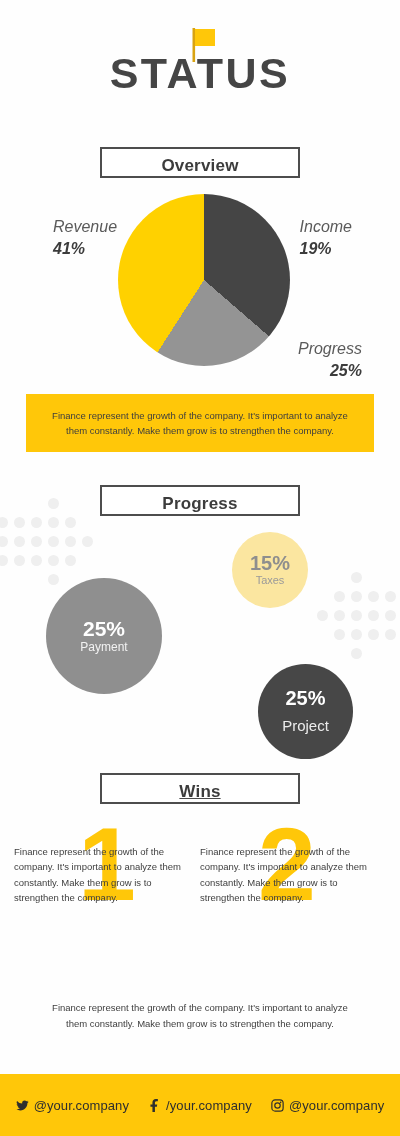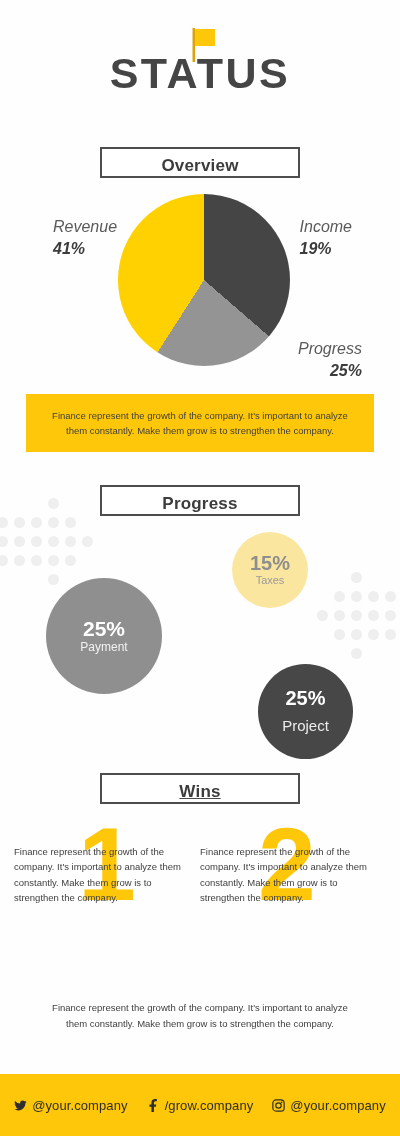--- a/index.html
+++ b/index.html
@@ -427,21 +427,21 @@
       <svg width="13" height="13" viewBox="0 0 24 24">
         <path fill="#2e2e2e" d="M23 4.9c-.8.4-1.7.6-2.6.8 1-.6 1.7-1.5 2-2.6-.9.5-1.9.9-3 1.2a4.6 4.6 0 0 0-7.9 4.2A13.1 13.1 0 0 1 2 3.6a4.6 4.6 0 0 0 1.4 6.2c-.8 0-1.5-.2-2.1-.6 0 2.2 1.6 4.1 3.7 4.5-.7.2-1.4.2-2 .1a4.6 4.6 0 0 0 4.3 3.2A9.3 9.3 0 0 1 .8 19a13 13 0 0 0 7.1 2.1c8.5 0 13.2-7.1 13.2-13.2v-.6c.9-.7 1.7-1.5 2.3-2.4z"></path>
       </svg>
       <span class="handle">@your.company</span>
     </div>
 
     <div class="social">
       <svg width="13" height="13" viewBox="0 0 24 24">
         <path fill="#2e2e2e" d="M15.6 4.2h2.6V.2C17.7.1 16.2 0 14.4 0c-3.7 0-6.2 2.3-6.2 6.5V10H4.5v4.5h3.7V24h4.6v-9.5h3.6l.6-4.5h-4.2V6.9c0-1.3.4-2.7 2.8-2.7z"></path>
       </svg>
-      <span class="handle">/grow.company</span>
+      <span class="handle">/your.company</span>
     </div>
 
     <div class="social">
       <svg width="13" height="13" viewBox="0 0 24 24">
         <rect x="1.6" y="1.6" width="20.8" height="20.8" rx="6" ry="6" fill="none" stroke="#2e2e2e" stroke-width="2.2"></rect>
         <circle cx="12" cy="12" r="5" fill="none" stroke="#2e2e2e" stroke-width="2.2"></circle>
         <circle cx="17.8" cy="6.2" r="1.5" fill="#2e2e2e"></circle>
       </svg>
       <span class="handle">@your.company</span>
     </div>

